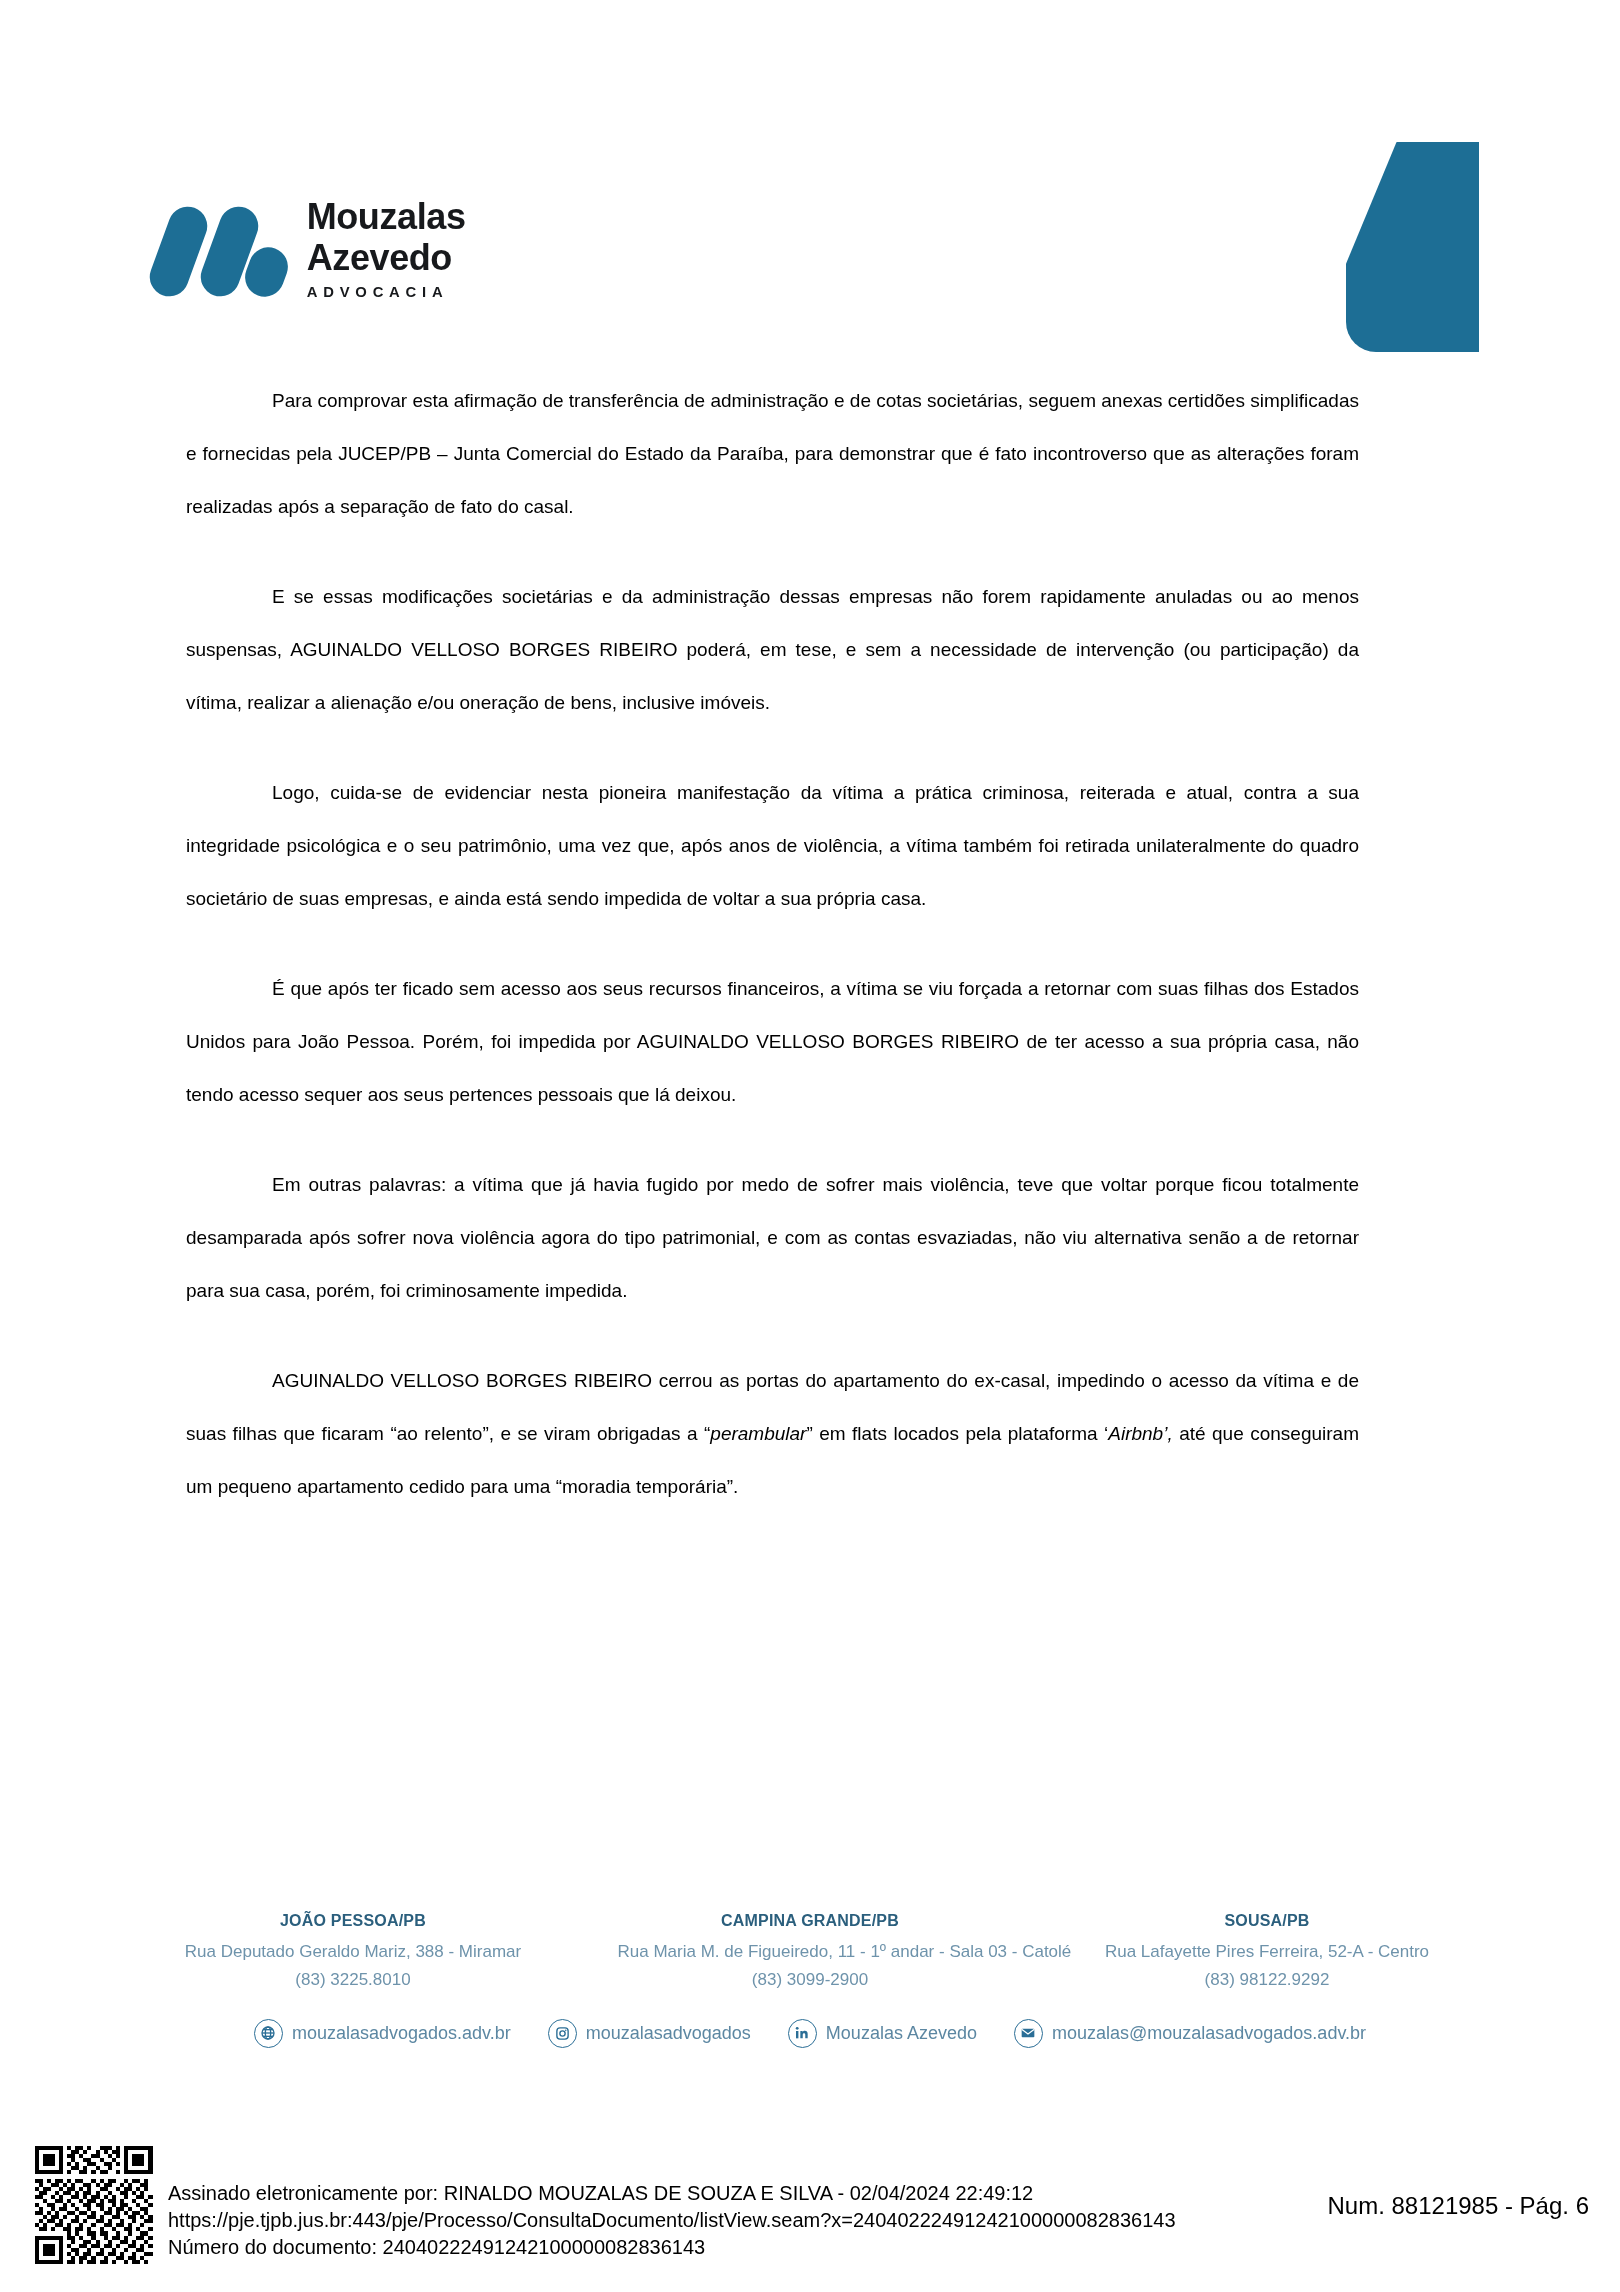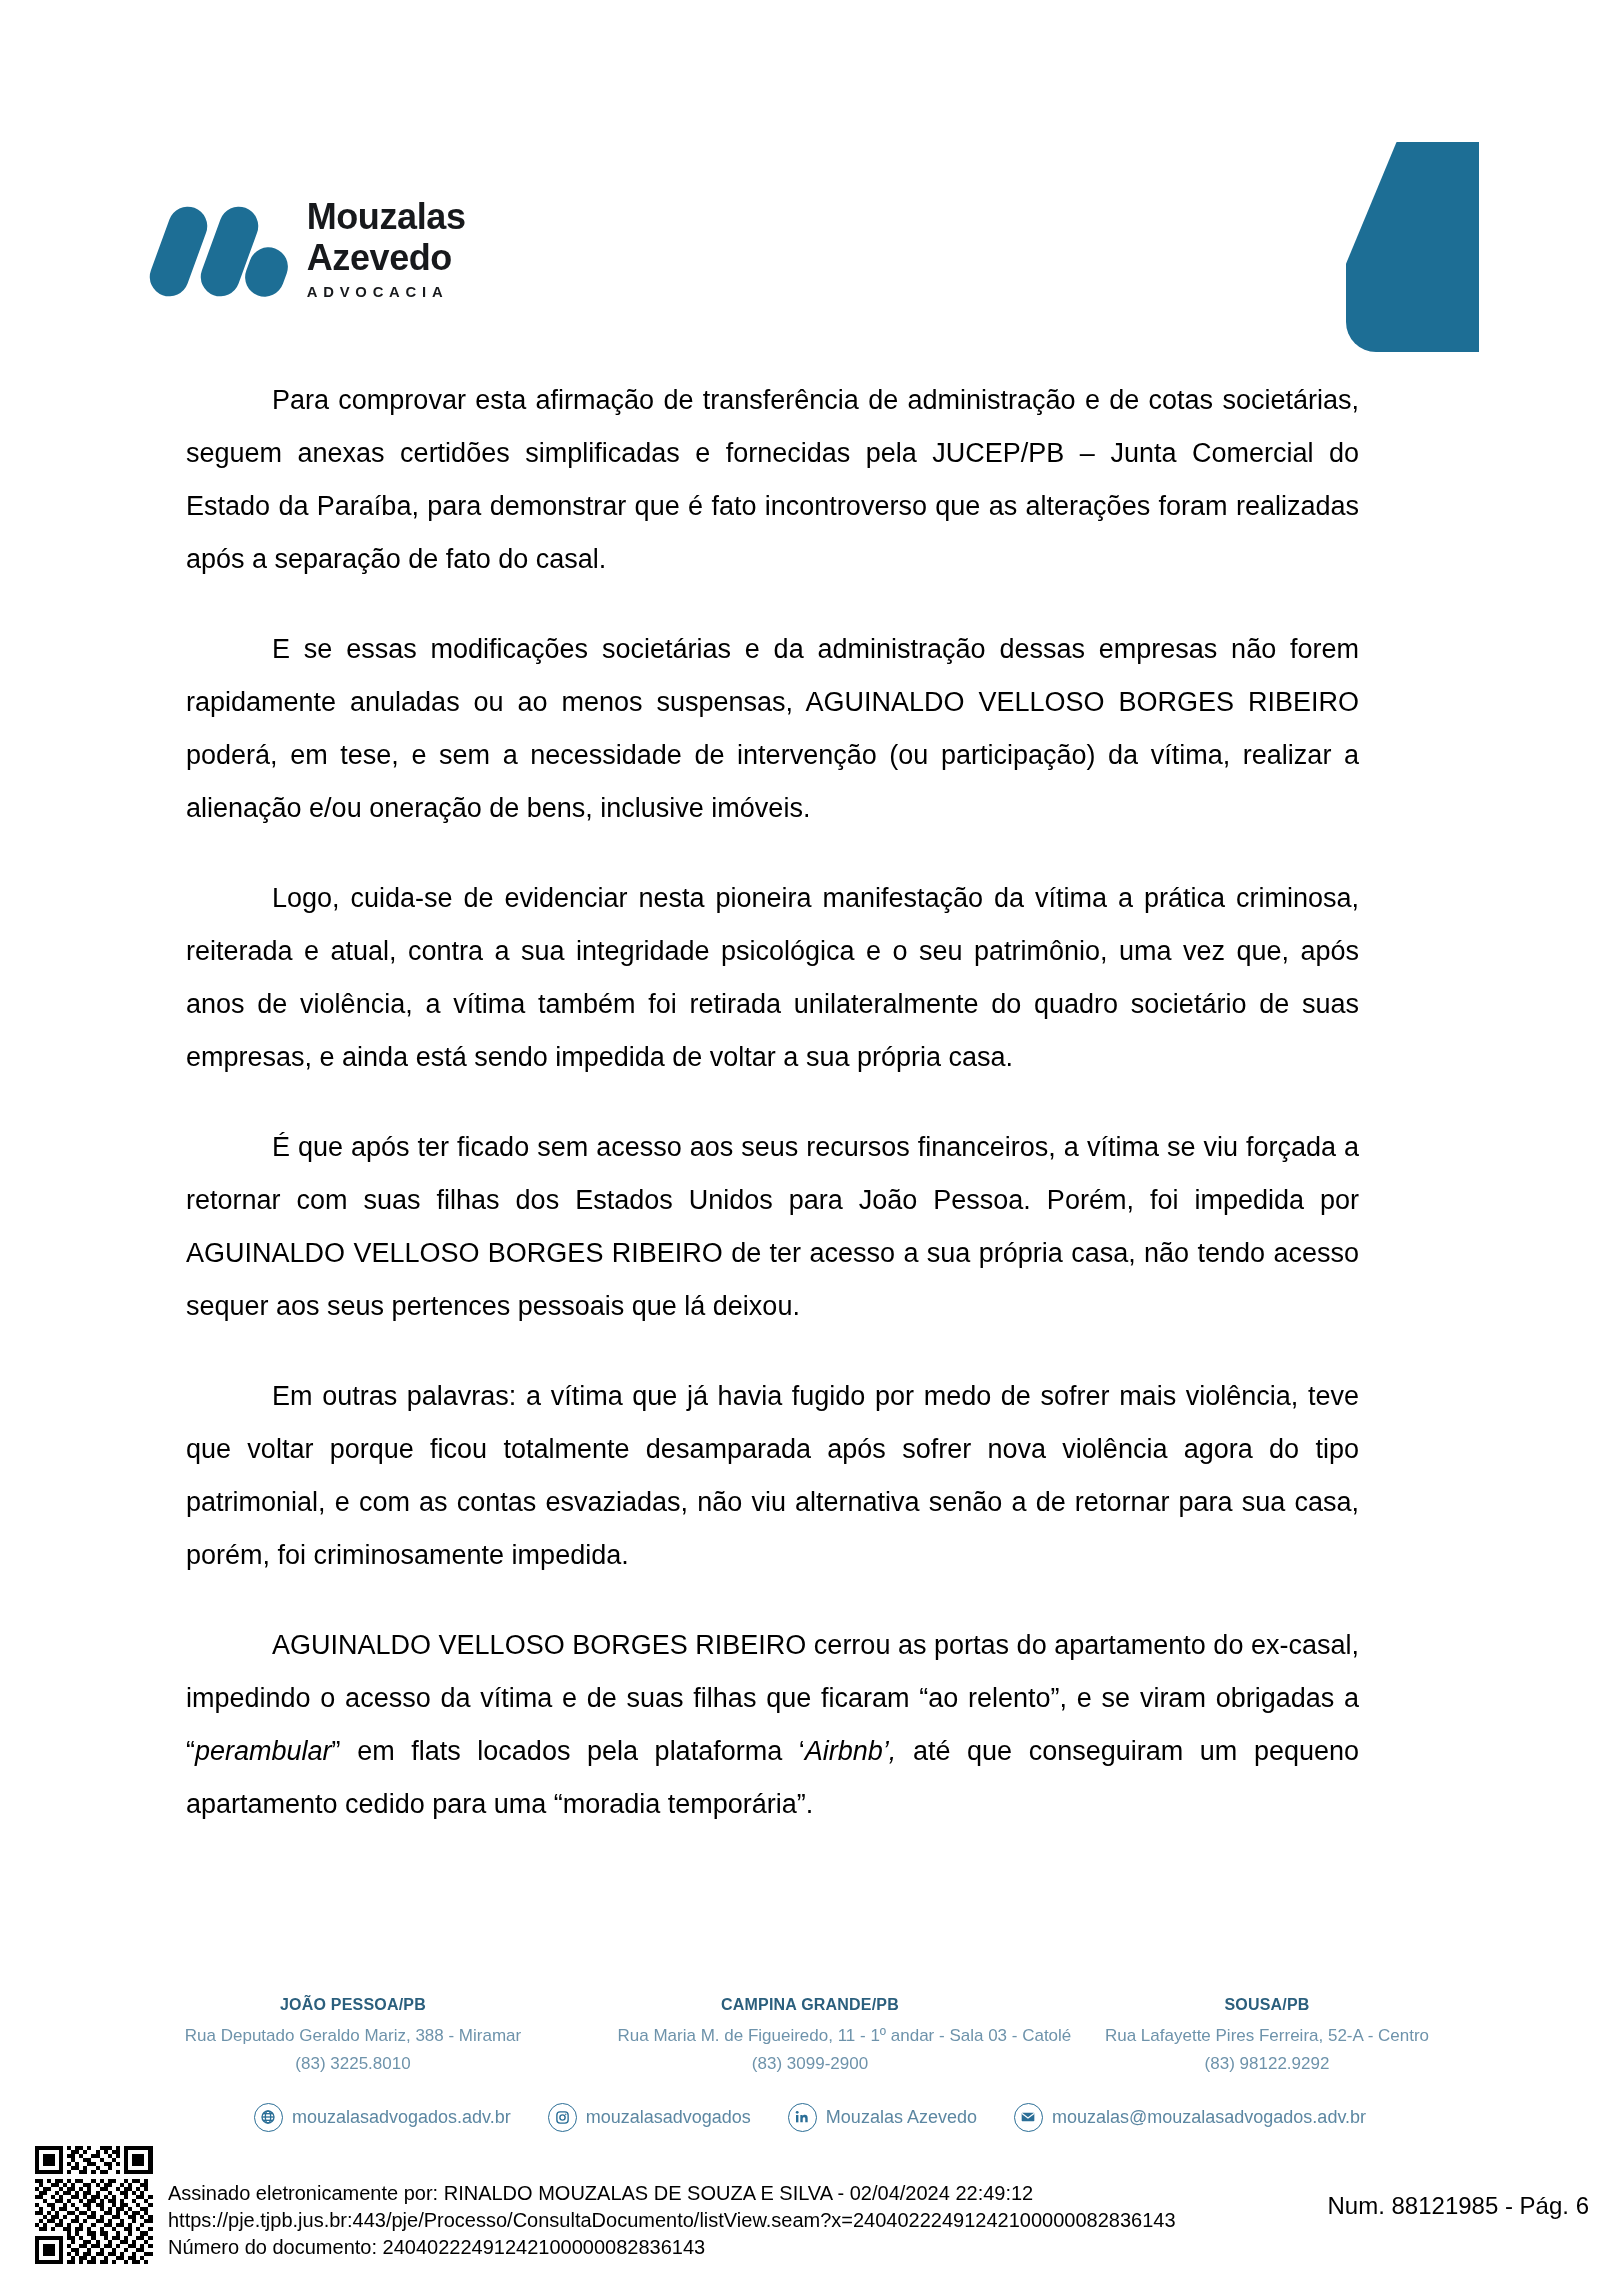--- a/index.html
+++ b/index.html
@@ -100,37 +100,37 @@
 
   
   .content {
     position: absolute;
     left: 186px;
     top: 374px;
     width: 1173px;
   }
   p.para {
     margin: 0 0 37px 0;
-    font-size: 27px;
+    font-size: 19px;
     line-height: 53px;
     text-align: justify;
     text-indent: 86px;
     color: #000000;
   }
   p.para:last-child { margin-bottom: 0; }
   p.para.last-open {
     text-align: left;
   }
   .it { font-style: italic; }
 
   
   .footer {
     position: absolute;
     left: 0;
-    top: 1996px;
+    top: 1912px;
     width: 1620px;
     color: #5b87a3;
   }
   .offices {
     position: relative;
     display: flex;
     justify-content: center;
     gap: 72px;
   }
   .office {

